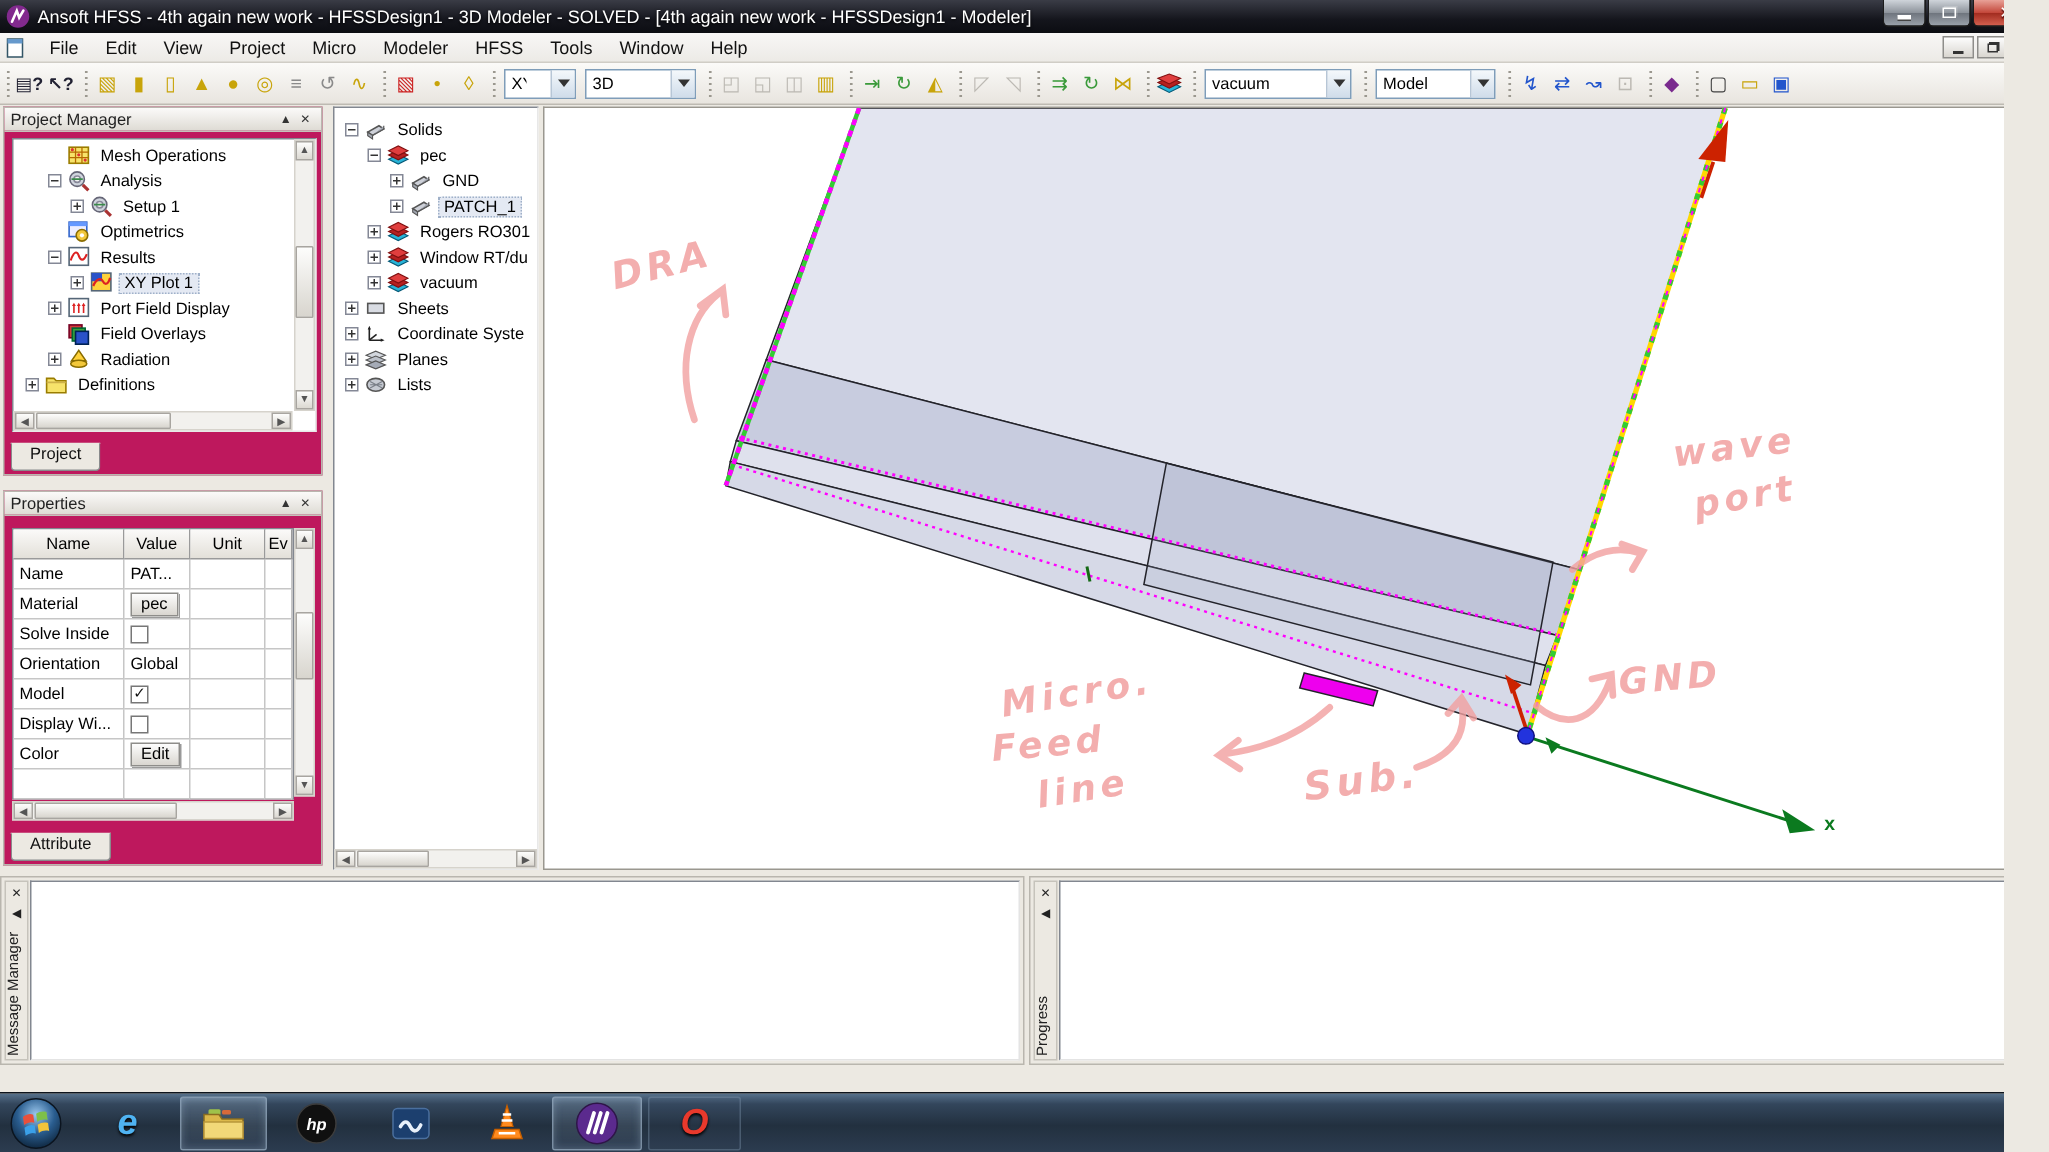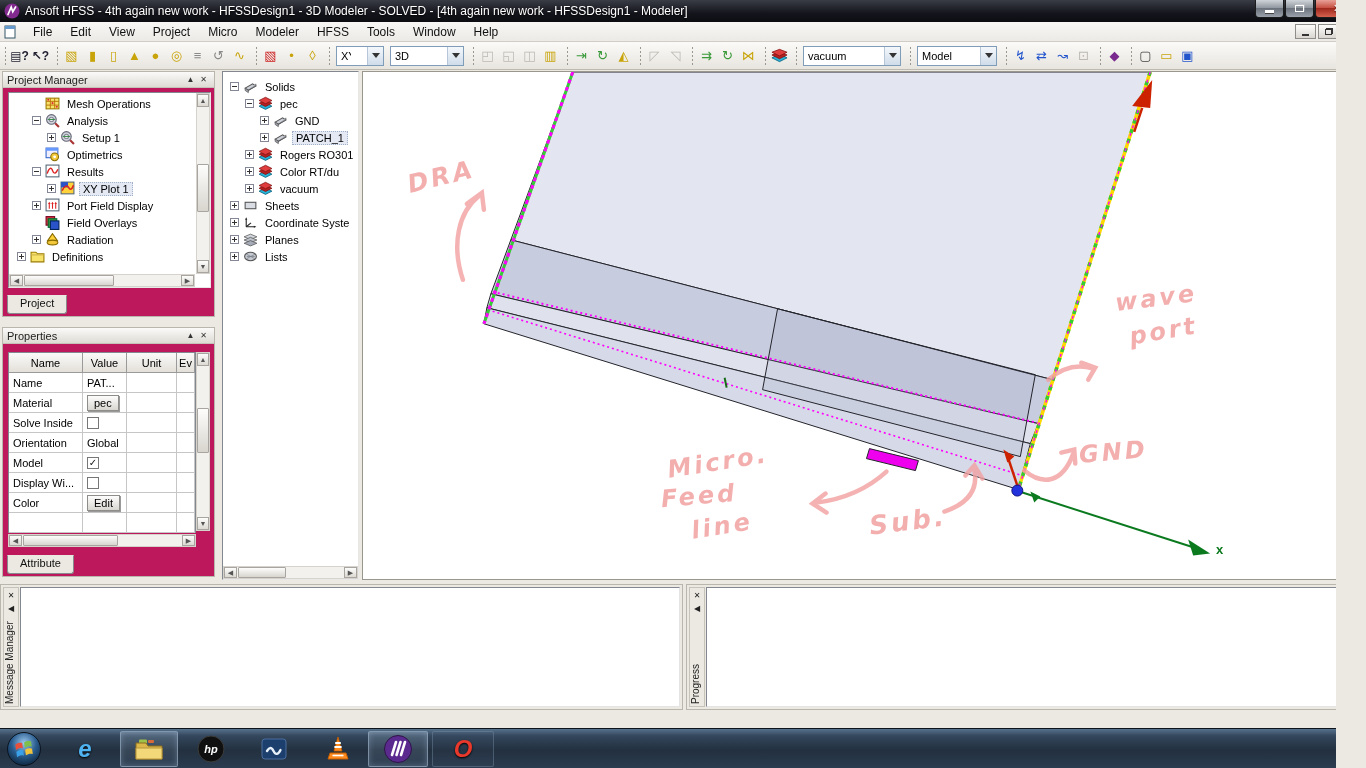--- a/index.html
+++ b/index.html
@@ -551,21 +551,21 @@
         </div>
         <div class="trow" style="padding-left: 19px;">
           <span class="exp plus"></span>
           <span class="ticon">
             <svg viewBox="0 0 14 14">
               <path d="M1 9.5l6-3 6 3-6 3z" fill="#27b4d8" stroke="#065a78" stroke-width=".7"></path>
               <path d="M1 6.8l6-3 6 3-6 3z" fill="#b52020" stroke="#801010" stroke-width=".7"></path>
               <path d="M1 4.2l6-3 6 3-6 3z" fill="#e03e3e" stroke="#801010" stroke-width=".7"></path>
             </svg>
           </span>
-          <span class="lbl">Color RT/du</span>
+          <span class="lbl">Window RT/du</span>
         </div>
         <div class="trow" style="padding-left: 19px;">
           <span class="exp plus"></span>
           <span class="ticon">
             <svg viewBox="0 0 14 14">
               <path d="M1 9.5l6-3 6 3-6 3z" fill="#27b4d8" stroke="#065a78" stroke-width=".7"></path>
               <path d="M1 6.8l6-3 6 3-6 3z" fill="#b52020" stroke="#801010" stroke-width=".7"></path>
               <path d="M1 4.2l6-3 6 3-6 3z" fill="#e03e3e" stroke="#801010" stroke-width=".7"></path>
             </svg>
           </span>

